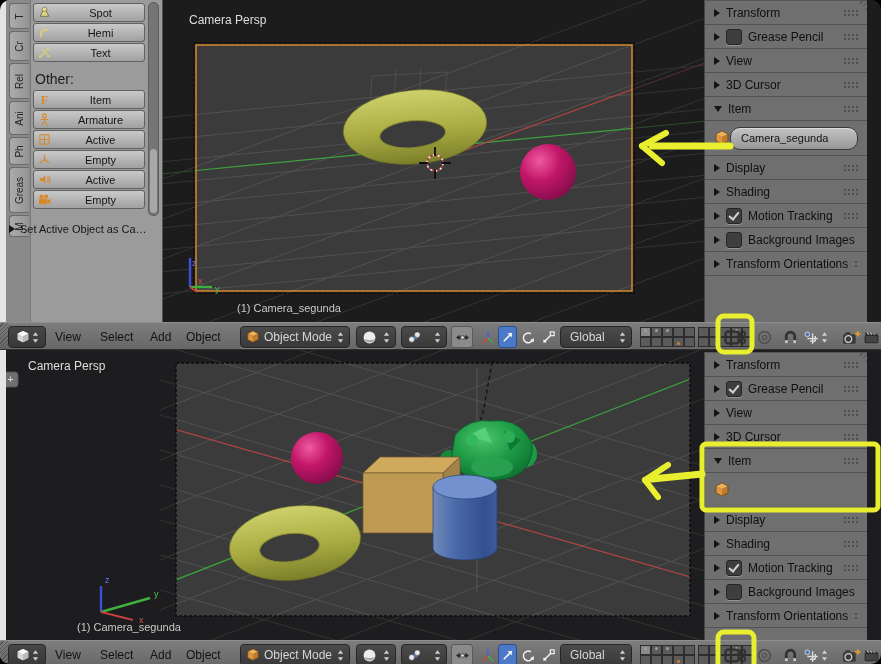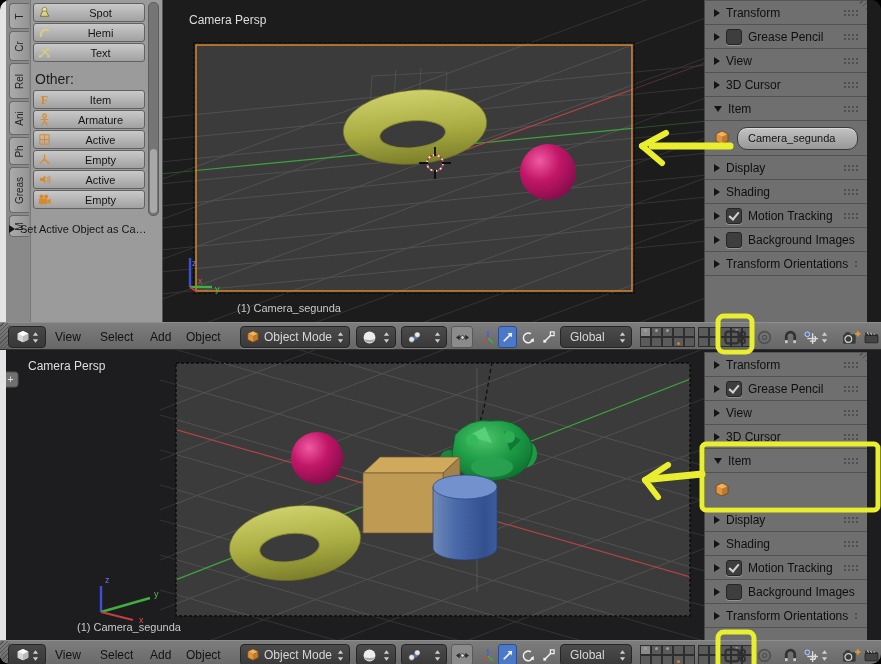--- a/index.html
+++ b/index.html
@@ -36,21 +36,21 @@
   .nlab{font-size:12px;color:#0f0f0f;white-space:nowrap;}
   .grip{margin-left:auto;width:15px;height:7px;
         background-image:radial-gradient(circle,#4f4f4f 1px,transparent 1.3px);background-size:4px 4px;}
   .tri{width:0;height:0;flex:none;}
   .tri.r{border-left:6px solid #141414;border-top:4px solid transparent;border-bottom:4px solid transparent;}
   .tri.d{border-top:6px solid #141414;border-left:4px solid transparent;border-right:4px solid transparent;}
   .chk{width:14px;height:14px;flex:none;border-radius:3px;background:#3e3e3e;border:1px solid #252525;position:relative;
        box-shadow:0 1px 0 rgba(255,255,255,.25);}
   .chk.checked::after{content:"";position:absolute;left:4px;top:1px;width:4px;height:8px;
        border-right:2px solid #d4d4d4;border-bottom:2px solid #d4d4d4;transform:rotate(40deg);}
-  .nbody{height:34px;display:flex;align-items:center;gap:7px;padding:0 9px;border-bottom:1px solid #525252;}
+  .nbody{height:34px;display:flex;align-items:center;padding:0 9px;border-bottom:1px solid #525252;}
   .nfield{flex:1;height:21px;border-radius:10px;background:linear-gradient(#c3c3c3,#979797);
        border:1px solid #3a3a3a;box-shadow:inset 0 1px 0 rgba(255,255,255,.4);
        font-size:11px;color:#121212;display:flex;align-items:center;padding:0 10px;}
   
   .toolshelf{position:absolute;left:6px;top:0;width:157px;height:322px;background:#9b9b9b;
        border-right:1px solid #525252;z-index:2;box-sizing:border-box;}
   .tabcol{position:absolute;left:0;top:0;width:24px;height:100%;background:#8a8a8a;border-right:1px solid #7a7a7a;}
   .tab{width:20px;margin:2px 0 0 3px;background:linear-gradient(90deg,#ababab,#949494);
        border:1px solid #696969;border-right:none;border-radius:4px 0 0 4px;
        display:flex;align-items:center;justify-content:center;color:#242424;font-size:10px;box-sizing:border-box;}

